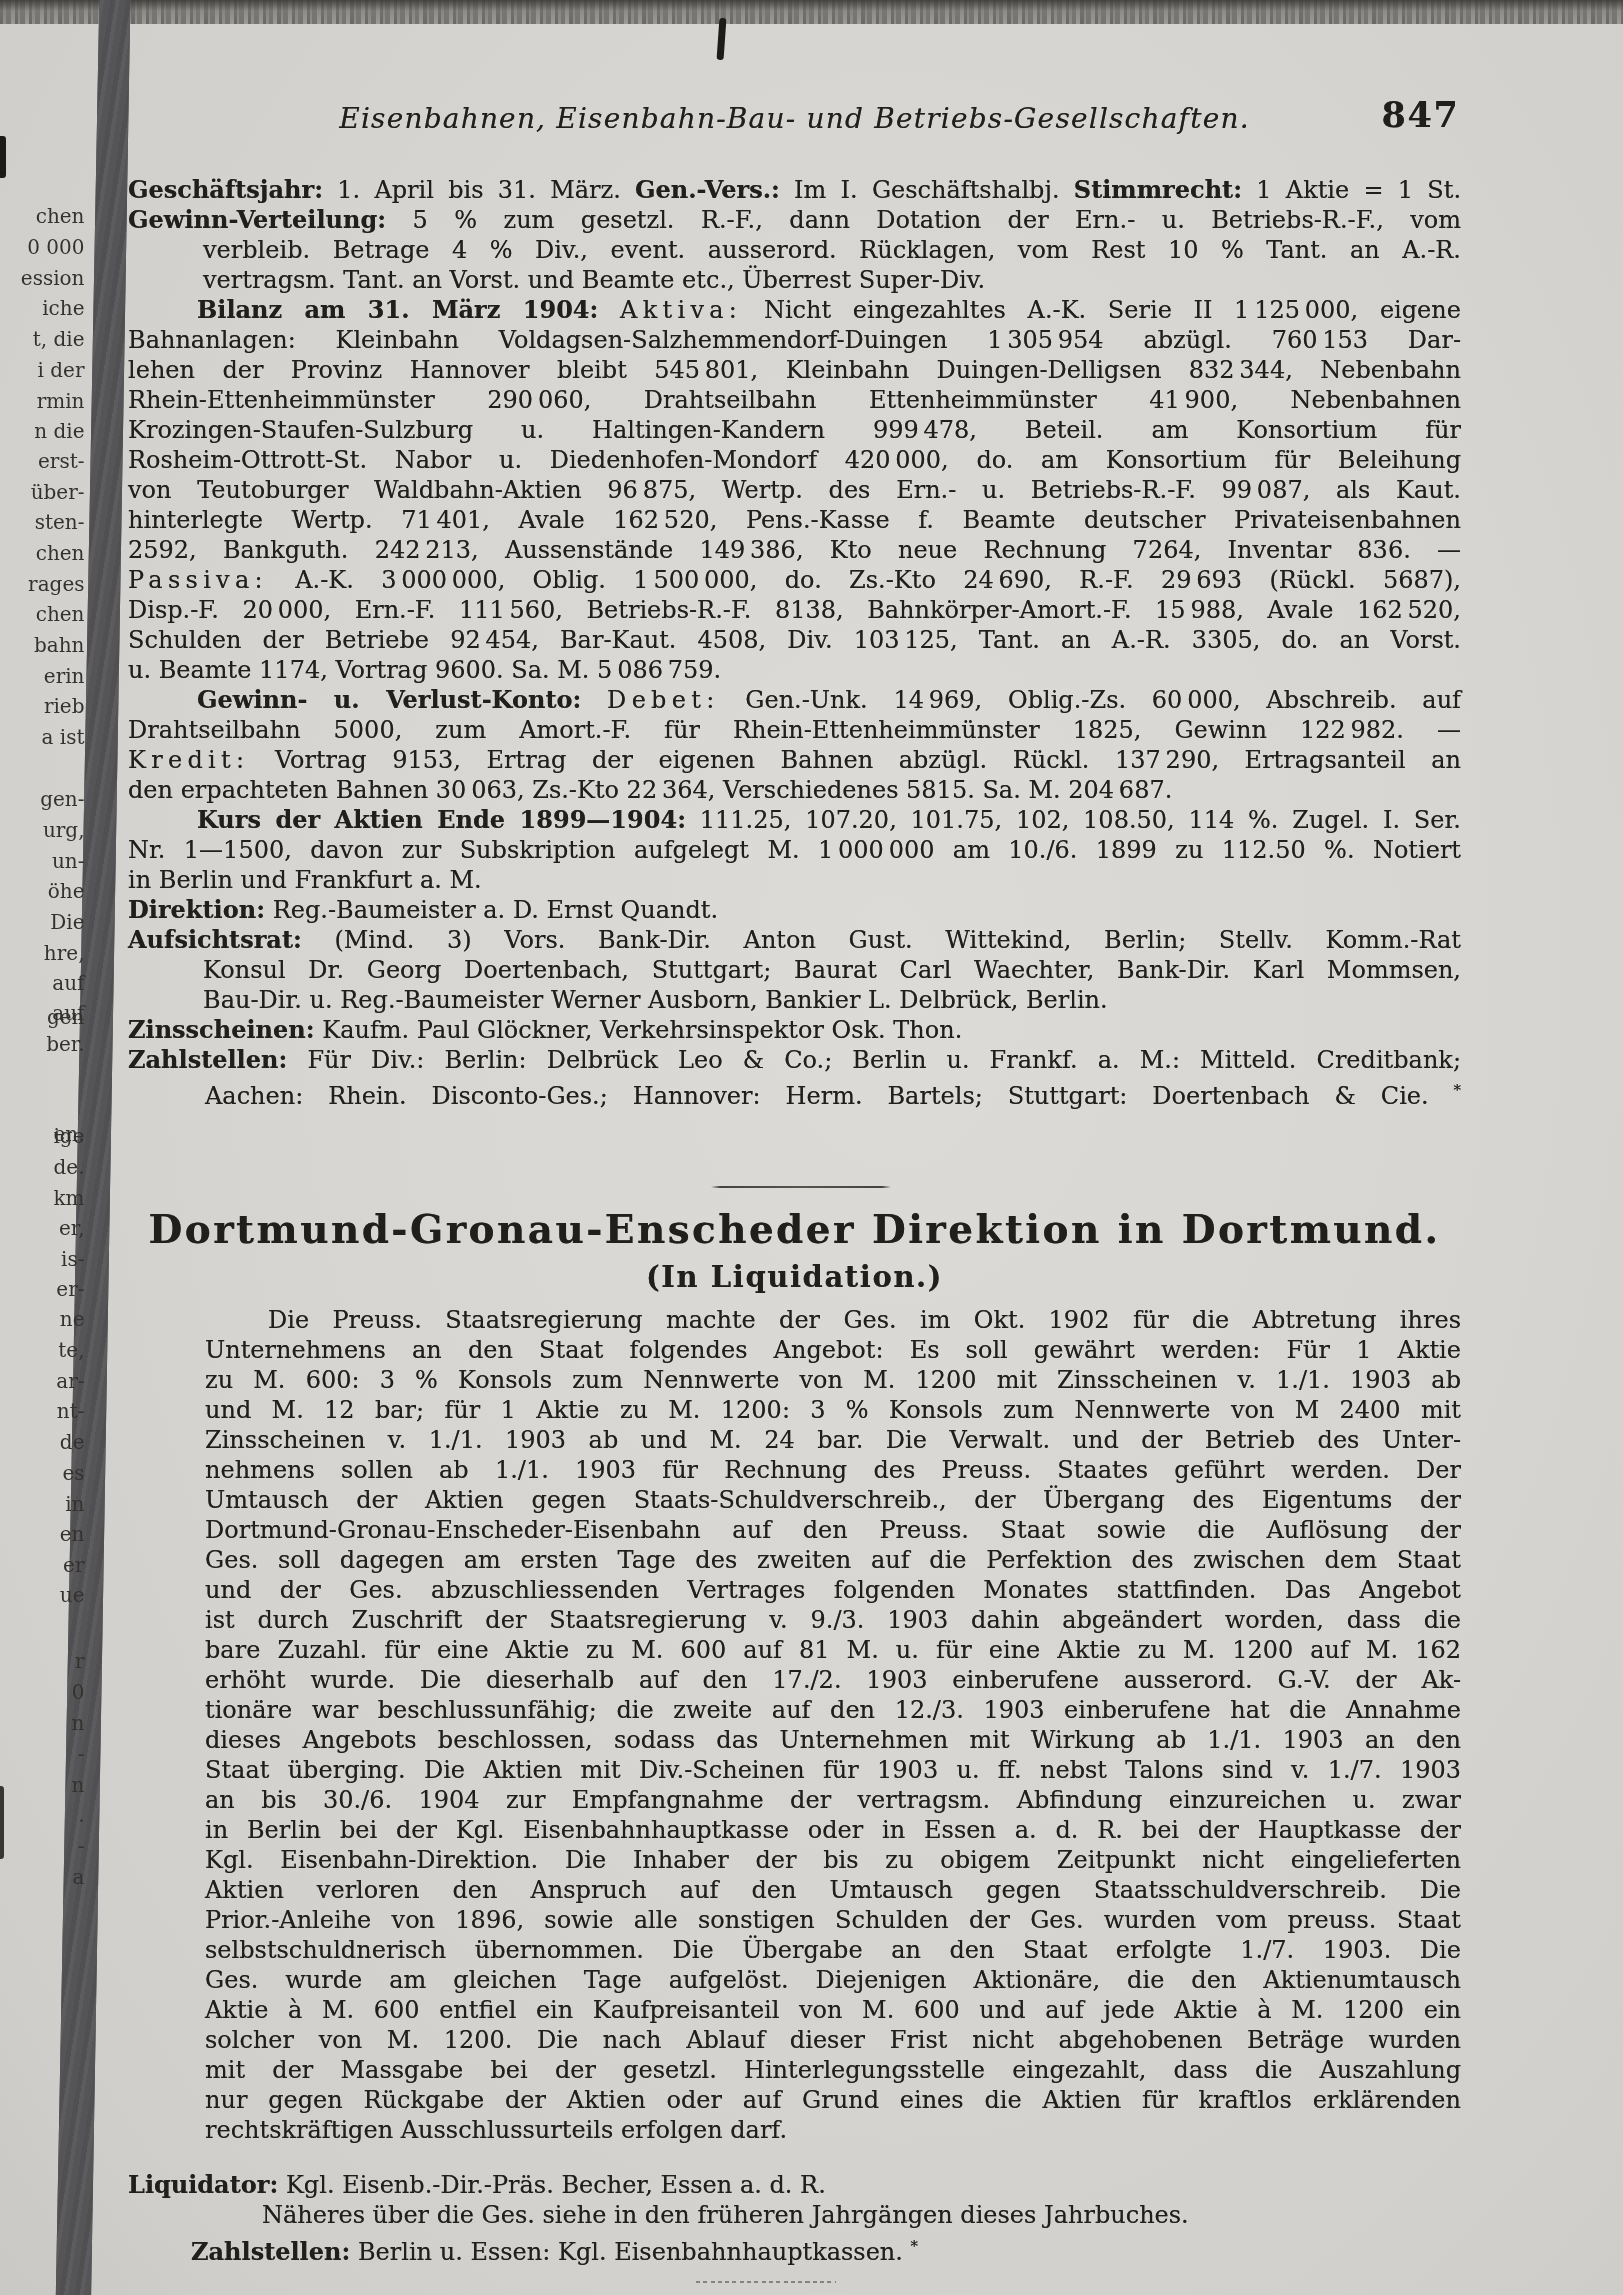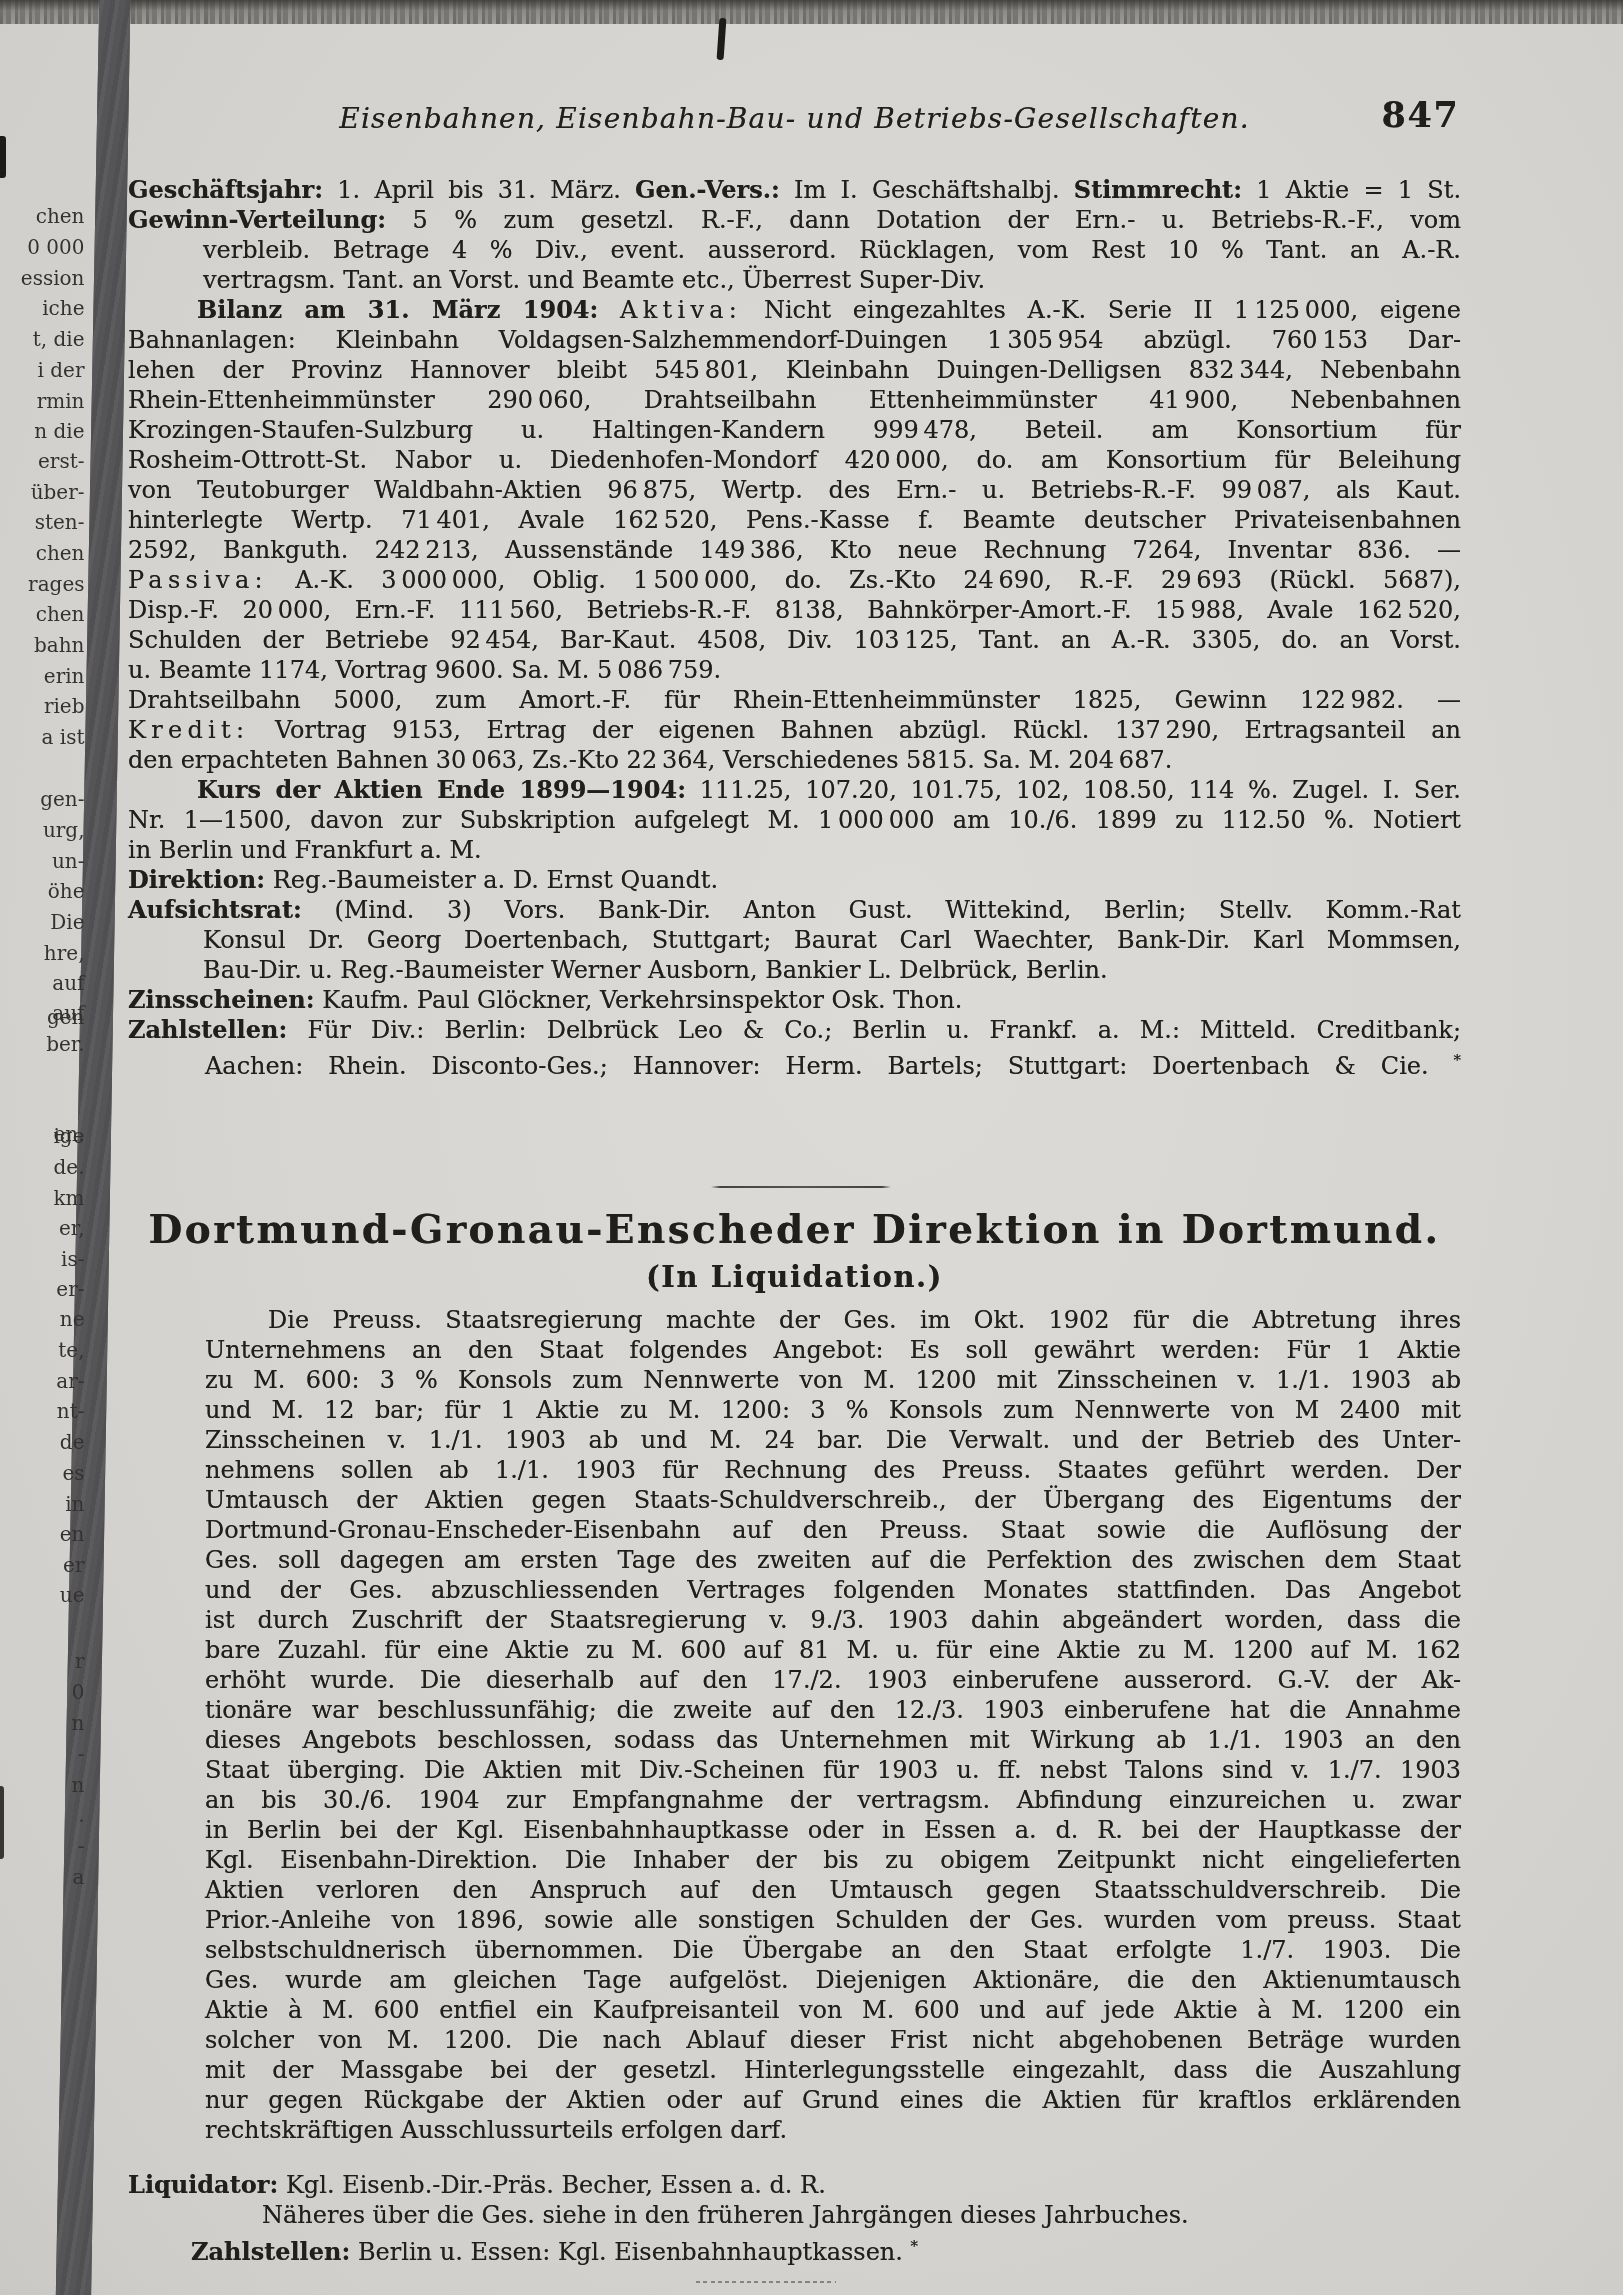--- a/index.html
+++ b/index.html
@@ -148,20 +148,21 @@
           <div class="line">Rosheim-Ottrott-St. Nabor u. Diedenhofen-Mondorf 420 000, do. am Konsortium für Beleihung</div>
           <div class="line">von Teutoburger Waldbahn-Aktien 96 875, Wertp. des Ern.- u. Betriebs-R.-F. 99 087, als Kaut.</div>
           <div class="line">hinterlegte Wertp. 71 401, Avale 162 520, Pens.-Kasse f. Beamte deutscher Privateisenbahnen</div>
           <div class="line">2592, Bankguth. 242 213, Aussenstände 149 386, Kto neue Rechnung 7264, Inventar 836. —</div>
           <div class="line"><span class="sp">Passiva:</span> A.-K. 3 000 000, Oblig. 1 500 000, do. Zs.-Kto 24 690, R.-F. 29 693 (Rückl. 5687),</div>
           <div class="line">Disp.-F. 20 000, Ern.-F. 111 560, Betriebs-R.-F. 8138, Bahnkörper-Amort.-F. 15 988, Avale 162 520,</div>
           <div class="line">Schulden der Betriebe 92 454, Bar-Kaut. 4508, Div. 103 125, Tant. an A.-R. 3305, do. an Vorst.</div>
           <div class="line last">u. Beamte 1174, Vortrag 9600.  Sa. M. 5 086 759.</div>
         </div>
       <div class="par">
+          <div class="line" style="padding-left: 69px;"><b>Gewinn- u. Verlust-Konto:</b> <span class="sp">Debet:</span> Gen.-Unk. 14 969, Oblig.-Zs. 60 000, Abschreib. auf</div>
           <div class="line">Drahtseilbahn 5000, zum Amort.-F. für Rhein-Ettenheimmünster 1825, Gewinn 122 982. —</div>
           <div class="line"><span class="sp">Kredit:</span> Vortrag 9153, Ertrag der eigenen Bahnen abzügl. Rückl. 137 290, Ertragsanteil an</div>
           <div class="line last">den erpachteten Bahnen 30 063, Zs.-Kto 22 364, Verschiedenes 5815.  Sa. M. 204 687.</div>
         </div>
       <div class="par">
           <div class="line" style="padding-left: 69px;"><b>Kurs der Aktien Ende 1899—1904:</b> 111.25, 107.20, 101.75, 102, 108.50, 114 %.  Zugel. I. Ser.</div>
           <div class="line">Nr. 1—1500, davon zur Subskription aufgelegt M. 1 000 000 am 10./6. 1899 zu 112.50 %.  Notiert</div>
           <div class="line last">in Berlin und Frankfurt a. M.</div>
         </div>
       <div class="par">

